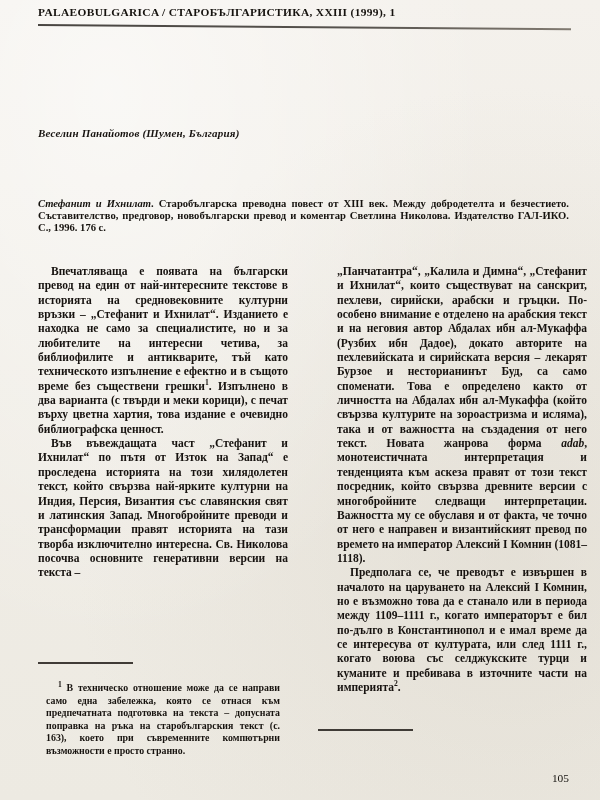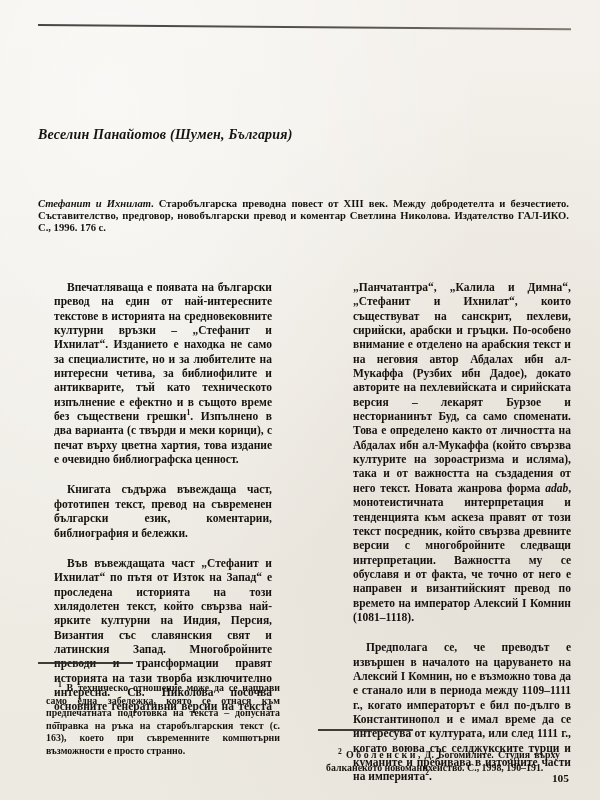--- a/index.html
+++ b/index.html
@@ -56,21 +56,21 @@
     opacity: 0.85;
   }
 
   
   .author {
     position: absolute;
     left: 38px;
     top: 127px;
     font-style: italic;
     font-weight: bold;
-    font-size: 14px;
+    font-size: 11px;
     letter-spacing: 0.2px;
     color: #171310;
   }
   .title {
     position: absolute;
     left: 38px;
     top: 160px;
     width: 528px;
     font-size: 15.6px;
     font-weight: bold;
@@ -104,21 +104,21 @@
     line-height: 14.35px;
     text-align: justify;
     text-align-last: left;
     color: #16120f;
     font-weight: bold;
     hyphens: manual;
   }
   .col-left { left: 38px; }
   .col-right { left: 337px; }
   .col p {
-    margin: 16px;
+    margin: 0;
     text-indent: 13px;
   }
   .col p.noindent { text-indent: 0; }
   .ital { font-style: italic; }
   sup.fn {
     font-size: 7.6px;
     vertical-align: super;
     line-height: 0;
     font-weight: bold;
   }
@@ -148,55 +148,52 @@
   .footnote.right { left: 318px; top: 741px; }
   .footnote p { margin: 8px; text-indent: 12px; }
   .spaced { letter-spacing: 2.6px; }
 
   
   .folio {
     position: absolute;
     right: 31px;
     top: 772px;
     font-size: 11.4px;
-    font-weight: bold;
+    font-weight: normal;
     color: #16130f;
   }
 </style>
 </head>
 <body>
 
 <div class="page"></div>
 
 <div class="content">
 
+  <div class="runhead">PALAEOBULGARICA / СТАРОБЪЛГАРИСТИКА, XXIII (1999), 1</div>
   <div class="runrule"></div>
 
   <div class="author">Веселин Панайотов (Шумен, България)</div>
 
   <div class="citation">
     <span class="ital">Стефанит и Ихнилат</span><span>. Старобългарска преводна повест от XIII век. Между добродетелта и безчестието. Съставителство, предговор, новобългарски превод и коментар Светлина Николова. Издателство ГАЛ-ИКО. С., 1996. 176 с.</span>
   </div>
 
   <div class="col col-left">
     <p><span>Впечатляваща е появата на български превод на един от най-интересните текстове в историята на средновековните културни връзки – „Стефанит и Ихнилат“. Изданието е находка не само за специалистите, но и за любителите на интересни четива, за библиофилите и антикварите, тъй като техническото изпълнение е ефектно и в същото време без съществени грешки</span><sup class="fn">1</sup><span>. Изпълнено в два варианта (с твърди и меки корици), с печат върху цветна хартия, това издание е очевидно библиографска ценност.</span></p>
-    <p><span>Книгата съдържа въвеждаща част, фототипен текст, превод на съвременен български език, коментарии, библиография и бележки.</span></p>
     <p><span>Във въвеждащата част „Стефанит и Ихнилат“ по пътя от Изток на Запад“ е проследена историята на този хилядолетен текст, който свързва най-ярките културни на Индия, Персия, Византия със славянския свят и латинския Запад. Многобройните преводи и трансформации правят историята на тази творба изключително интересна. Св. Николова посочва основните генеративни версии на текста –</span></p>
   </div>
 
   <div class="col col-right">
     <p class="noindent"><span>„Панчатантра“, „Калила и Димна“, „Стефанит и Ихнилат“, които съществуват на санскрит, пехлеви, сирийски, арабски и гръцки. По-особено внимание е отделено на арабския текст и на неговия автор Абдалах ибн ал-Мукаффа (Рузбих ибн Дадое), докато авторите на пехлевийската и сирийската версия – лекарят Бурзое и несторианинът Буд, са само споменати. Това е определено както от личността на Абдалах ибн ал-Мукаффа (който свързва културите на зороастризма и исляма), така и от важността на създадения от него текст. Новата жанрова форма </span><span class="ital">adab</span><span>, монотеистичната интерпретация и тенденцията към аскеза правят от този текст посредник, който свързва древните версии с многобройните следващи интерпретации. Важността му се обуславя и от факта, че точно от него е направен и византийският превод по времето на император Алексий I Комнин (1081–1118).</span></p>
     <p><span>Предполага се, че преводът е извършен в началото на царуването на Алексий I Комнин, но е възможно това да е станало или в периода между 1109–1111 г., когато императорът е бил по-дълго в Константинопол и е имал време да се интересува от културата, или след 1111 г., когато воюва със селджукските турци и куманите и пребивава в източните части на империята</span><sup class="fn">2</sup>.</p>
   </div>
 
   <div class="fn-rule left"></div>
   <div class="footnote left">
     <p><sup class="fn">1</sup> <span>В техническо отношение може да се направи само една забележка, която се отнася към предпечатната подготовка на текста – допусната поправка на ръка на старобългарския текст (с. 163), което при съвременните компютърни възможности е просто странно.</span></p>
   </div>
 
   <div class="fn-rule right"></div>
-  <div class="footnote right">
-    <p><sup class="fn">2</sup> <span class="spaced">Оболенски</span><span>, Д. Богомилите. Студия върху балканското новоманихейство. С., 1998, 190–191.</span></p>
-  </div>
 
   <div class="folio">105</div>
 
 </div>
 
 </body></html>

